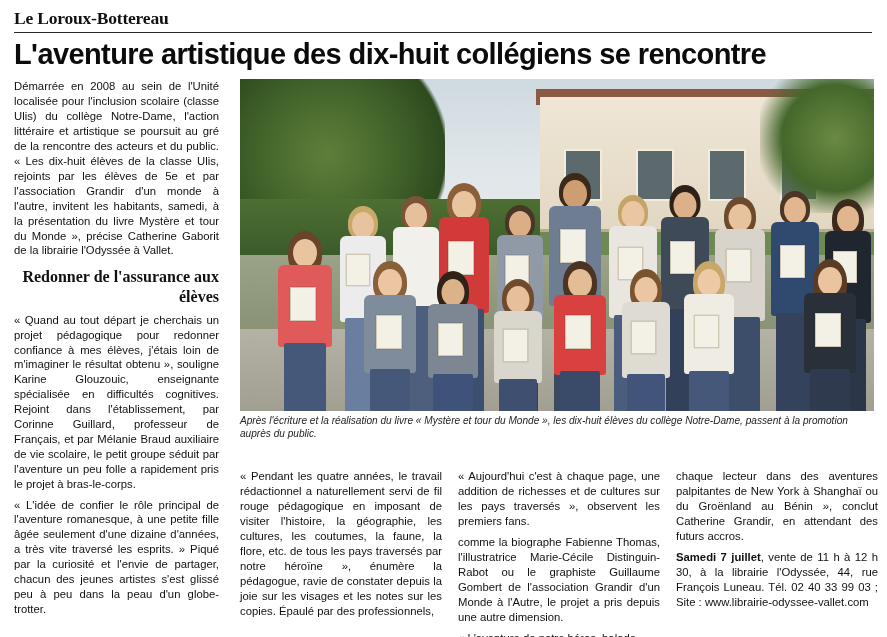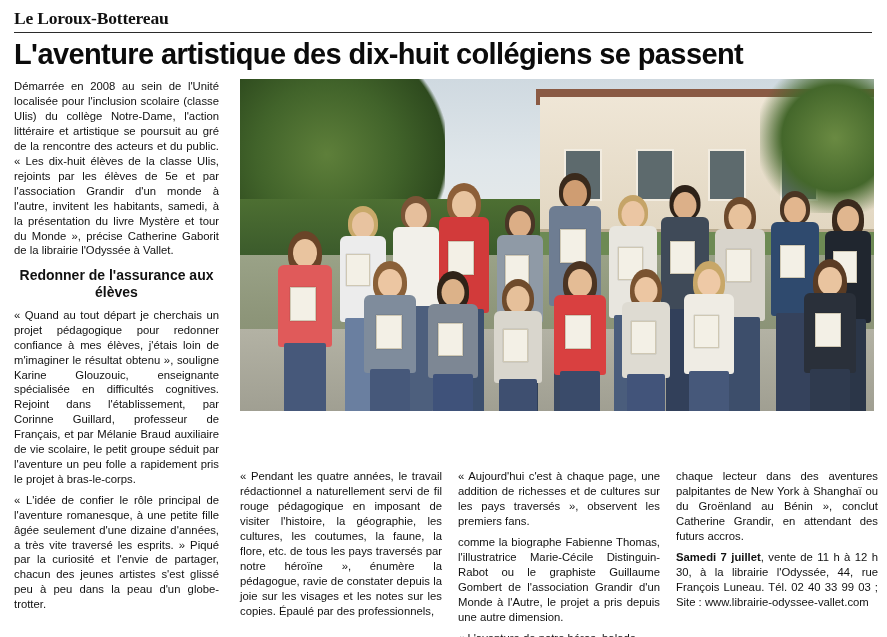--- a/index.html
+++ b/index.html
@@ -61,24 +61,25 @@
     line-height: 1.32;
     text-align: justify;
     color: #111;
   }
   .col-left p {
     margin: 0 0 6px 0;
   }
   .col-left p:last-child { margin-bottom: 0; }
   .subhead {
     font-weight: bold;
-    font-size: 14px;
+    font-size: 16px;
     line-height: 1.2;
     margin: 9px 0 7px 0 !important;
-    text-align: center;
+    text-align: right;
+    font-family: Liberation Serif, serif;
   }
 
   
   .photo-wrap {
     position: absolute;
     left: 226px;
     top: 0;
     width: 634px;
   }
   .photo {
@@ -184,21 +185,21 @@
   .bcol p:last-child { margin-bottom: 0; }
   .lead-b { font-weight: bold; }
 </style>
 </head>
 <body>
 
 <div class="page">
 
   <div class="kicker">Le Loroux-Bottereau</div>
   <hr class="kicker-rule">
-  <h1 class="headline">L'aventure artistique des dix-huit collégiens se passent</h1>
+  <h1 class="headline">L'aventure artistique des dix-huit collégiens se rencontre</h1>
 
   <div class="body-area">
 
     <div class="col-left">
       <p>Démarrée en 2008 au sein de l'Unité localisée pour l'inclusion scolaire (classe Ulis) du collège Notre-Dame, l'action littéraire et artistique se poursuit au gré de la rencontre des acteurs et du public. « Les dix-huit élèves de la classe Ulis, rejoints par les élèves de 5e et par l'association Grandir d'un monde à l'autre, invitent les habitants, samedi, à la présentation du livre Mystère et tour du Monde », précise Catherine Gaborit de la librairie l'Odyssée à Vallet.</p>
       <p class="subhead">Redonner de l'assurance aux élèves</p>
       <p>« Quand au tout départ je cherchais un projet pédagogique pour redonner confiance à mes élèves, j'étais loin de m'imaginer le résultat obtenu », souligne Karine Glouzouic, enseignante spécialisée en difficultés cognitives. Rejoint dans l'établissement, par Corinne Guillard, professeur de Français, et par Mélanie Braud auxiliaire de vie scolaire, le petit groupe séduit par l'aventure un peu folle a rapidement pris le projet à bras-le-corps.</p>
       <p>« L'idée de confier le rôle principal de l'aventure romanesque, à une petite fille âgée seulement d'une dizaine d'années, a très vite traversé les esprits. » Piqué par la curiosité et l'envie de partager, chacun des jeunes artistes s'est glissé peu à peu dans la peau d'un globe-trotter.</p>
     </div>
 
@@ -338,20 +339,21 @@
           <div class="book" style="left:14px; top:54px; width:23px; height:31px;"></div>
         </div>
         <div class="person" style="left:560px; width:60px; height:152px;">
           <div class="hair" style="top:0; width:34px; height:46px; background:#5a3c24;"></div>
           <div class="head" style="top:8px; width:24px; height:28px; background:#e9c49f;"></div>
           <div class="torso" style="top:34px; width:52px; height:80px; background:#2a303a;"></div>
           <div class="legs" style="top:110px; width:40px; height:44px; background:#2f3a4e;"></div>
           <div class="book" style="left:15px; top:54px; width:24px; height:32px;"></div>
         </div>
       </div>
+      <div class="photo-caption">Après l'écriture et la réalisation du livre « Mystère et tour du Monde », les dix-huit élèves du collège Notre-Dame, passent à la promotion auprès du public.</div>
     </div>
 
     <div class="cols-bottom">
       <div class="bcol">
         <p>« Pendant les quatre années, le travail rédactionnel a naturellement servi de fil rouge pédagogique en imposant de visiter l'histoire, la géographie, les cultures, les coutumes, la faune, la flore, etc. de tous les pays traversés par notre héroïne », énumère la pédagogue, ravie de constater depuis la joie sur les visages et les notes sur les copies. Épaulé par des professionnels,</p>
       </div>
       <div class="bcol">
         <p>« Aujourd'hui c'est à chaque page, une addition de richesses et de cultures sur les pays traversés », observent les premiers fans.</p>
         <p>comme la biographe Fabienne Thomas, l'illustratrice Marie-Cécile Distinguin-Rabot ou le graphiste Guillaume Gombert de l'association Grandir d'un Monde à l'Autre, le projet a pris depuis une autre dimension.</p>
         <p>« L'aventure de notre héros, balade</p>

